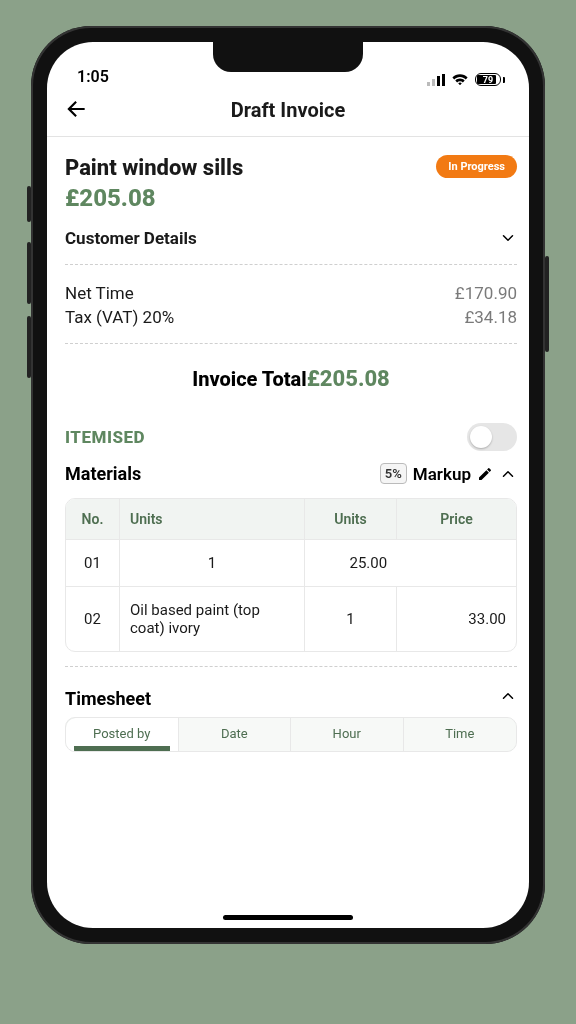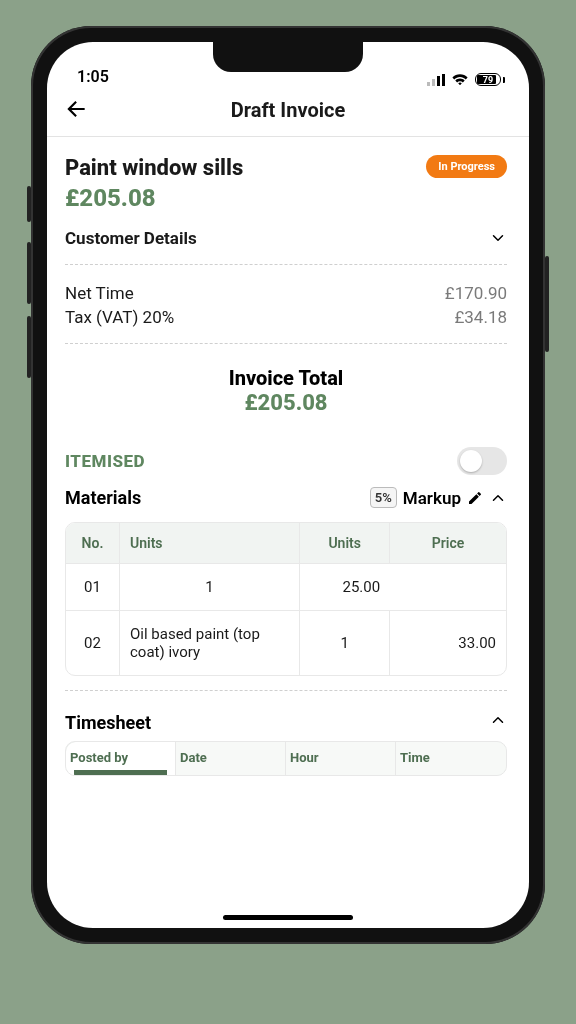--- a/index.html
+++ b/index.html
@@ -90,40 +90,40 @@
     display:flex;align-items:center;justify-content:center;
     position:relative;padding:8px 16px 14px;
     font-size:20px;font-weight:700;color:var(--text);
   }
   .nav-back{position:absolute;left:16px;top:6px;}
   .nav-back svg{width:26px;height:26px;}
   .divider-h{height:1px;background:var(--line);}
   
   .content{
     flex:1;overflow:hidden;
-    padding:18px 22px 0 18px;
+    padding:18px 12px 0 18px;
   }
   .title-row{display:flex;justify-content:space-between;align-items:flex-start;}
   .invoice-title{font-size:22px;font-weight:800;color:var(--text);margin:0;}
   .status-pill{
     background:var(--orange);color:#fff;
     font-size:11px;font-weight:700;
     padding:5px 12px;border-radius:999px;
   }
   .price-main{color:var(--green);font-size:24px;font-weight:800;margin:4px 0 14px;}
   .cust-row{
     display:flex;justify-content:space-between;align-items:center;
     font-size:17px;font-weight:700;color:var(--text);padding:2px 0 10px;
   }
   .chev{width:18px;height:18px;}
   .dashed{border-top:1px dashed #cfcfcf;margin:6px 0;}
   .totals{padding:10px 0 8px;}
   .trow{display:flex;justify-content:space-between;font-size:17px;padding:2px 0;color:var(--text);}
   .trow .val{color:var(--muted);}
-  .grand-row{display:flex;justify-content:center;align-items:center;padding:16px 0 8px;flex-direction:column;}
+  .grand-row{display:flex;justify-content:center;align-items:center;padding:16px 0 8px;}
   .grand-label{font-size:20px;font-weight:800;}
   .grand-val{font-size:22px;font-weight:800;color:var(--green);}
   .itemised-row{display:flex;justify-content:space-between;align-items:center;padding:24px 0 6px;gap:10px;}
   .itemised-label{color:var(--green);font-weight:800;letter-spacing:0.5px;font-size:17px;}
   .toggle{
     width:50px;height:28px;border-radius:999px;background:var(--toggle-bg);
     position:relative;
   }
   .toggle-knob{position:absolute;left:3px;top:3px;width:22px;height:22px;border-radius:50%;background:#fff;box-shadow:0 1px 2px rgba(0,0,0,.25);}
   .materials-row{display:flex;justify-content:space-between;align-items:center;padding:6px 0 10px;}
@@ -147,21 +147,21 @@
   .tdr{border-top:1px solid var(--table-bd);font-size:15px;color:var(--text);}
   .tdr .td{padding-top:14px;padding-bottom:14px;}
   
   .timesheet-header{display:flex;justify-content:space-between;align-items:center;padding:14px 0 8px;}
   .timesheet-header .lbl{font-size:18px;font-weight:700;}
   .ts-tabs{
     border:1px solid var(--table-bd);border-radius:10px;overflow:hidden;
     display:grid;grid-template-columns:repeat(4,1fr);background:var(--tab-head);
   }
   .ts-tab{
-    padding:8px 4px 10px;text-align:left;font-size:13px;color:var(--green-dark);font-weight:700;
+    padding:8px 4px 10px;text-align:center;font-size:13px;color:var(--green-dark);font-weight:400;
     border-right:1px solid var(--table-bd);position:relative;background:#f7f9f7;
   }
   .ts-tab:first-child{background:#fff;box-shadow:0 -1px 0 #fff inset;border-top-left-radius:10px;}
   .ts-tab:last-child{border-right:none;}
   .ts-underline{position:absolute;left:8px;right:8px;bottom:-1px;height:6px;background:var(--green-dark);}
 </style>
 </head>
 <body>
 
 <div class="phone">

